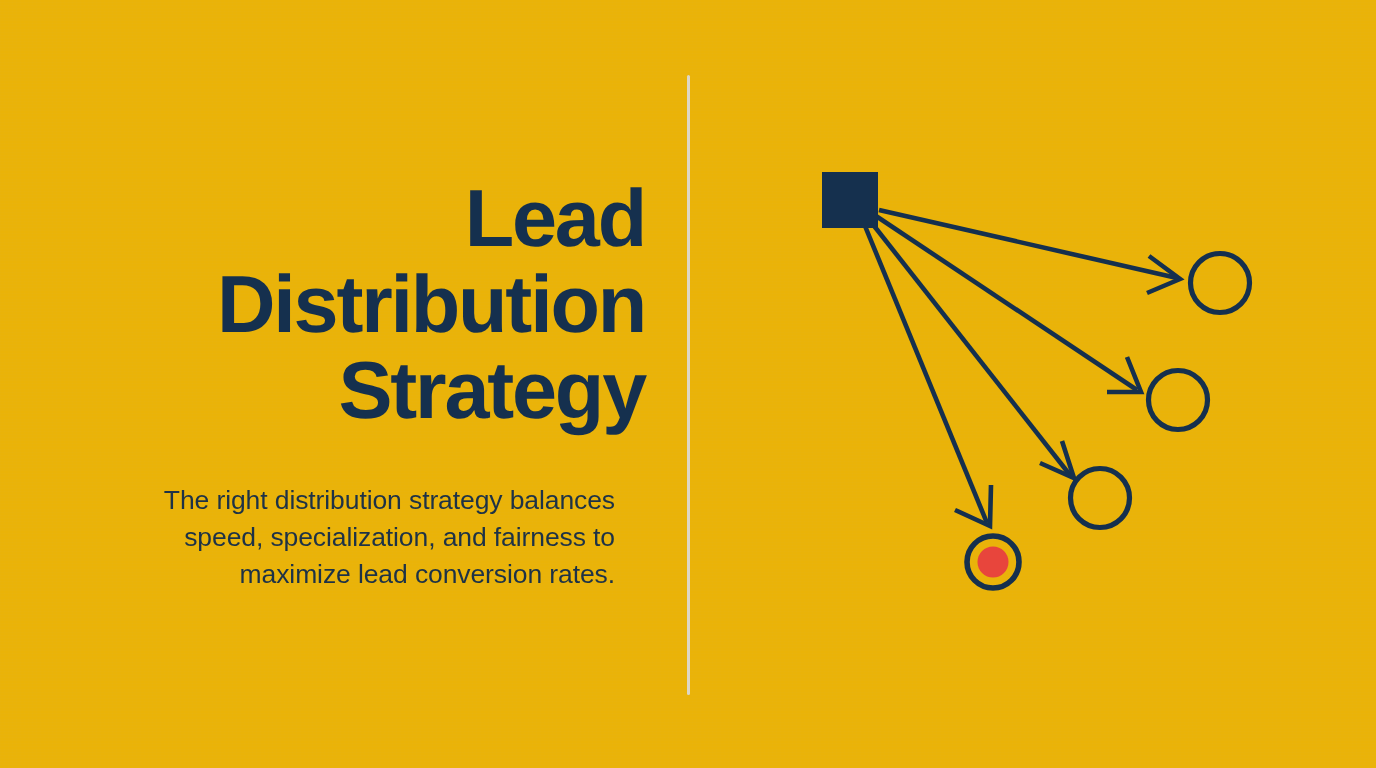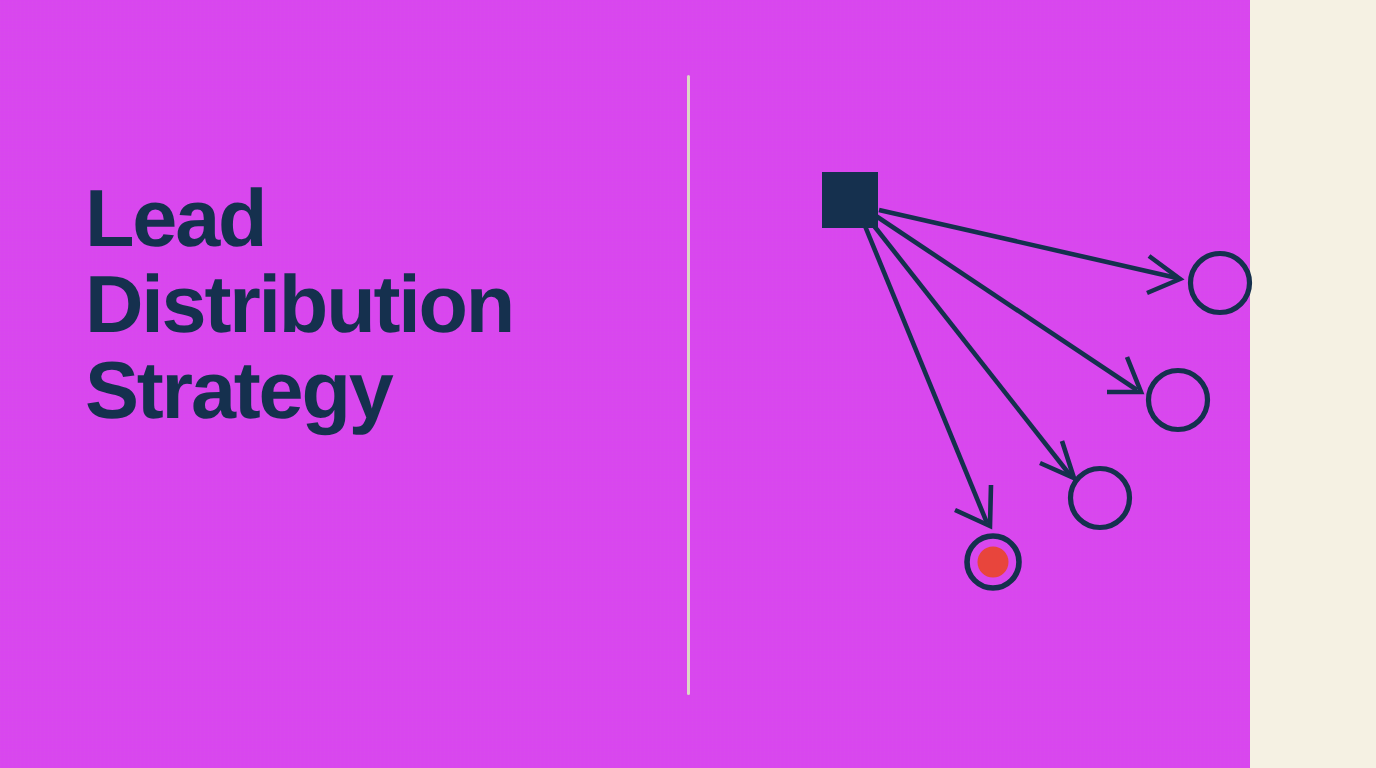--- a/index.html
+++ b/index.html
@@ -13,23 +13,24 @@
 
   body {
     background: #f5f1e3;
     font-family: "Liberation Sans", sans-serif;
     position: relative;
   }
 
   .slide {
     position: absolute;
     inset: 0;
-    width: 1250px;
+    width: 1376px;
     height: 768px;
-    background: #d946ef;
+    background: #eab308;
+    text-align: right;
   }
 
   
   .grain {
     position: absolute;
     inset: 0;
     pointer-events: none;
     opacity: 0.35;
     background-image:
       repeating-linear-gradient(0deg, rgba(190,180,155,0.06) 0px, rgba(190,180,155,0.06) 1px, transparent 1px, transparent 3px),
@@ -101,20 +102,21 @@
 <div class="slide">
 
   <div class="grain"></div>
 
   <div class="left-panel">
 
     <h1 class="title">Lead
 Distribution
 Strategy</h1>
 
+    <p class="subtitle">The right distribution strategy balances speed, specialization, and fairness to maximize lead conversion rates.</p>
 
   </div>
 
   <div class="divider"></div>
 
   <div class="diagram">
     <svg width="600" height="640" viewBox="0 0 600 640" xmlns="http://www.w3.org/2000/svg">
 
       <g fill="none" stroke="#15304e" stroke-width="4.6" stroke-linecap="butt">
         <line x1="139" y1="150" x2="437" y2="218"></line>

